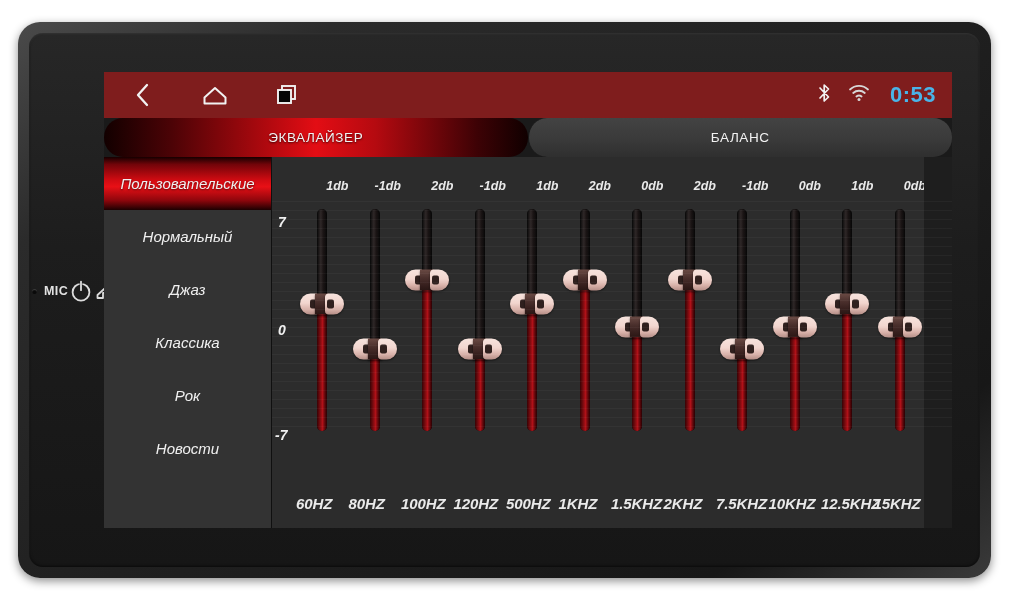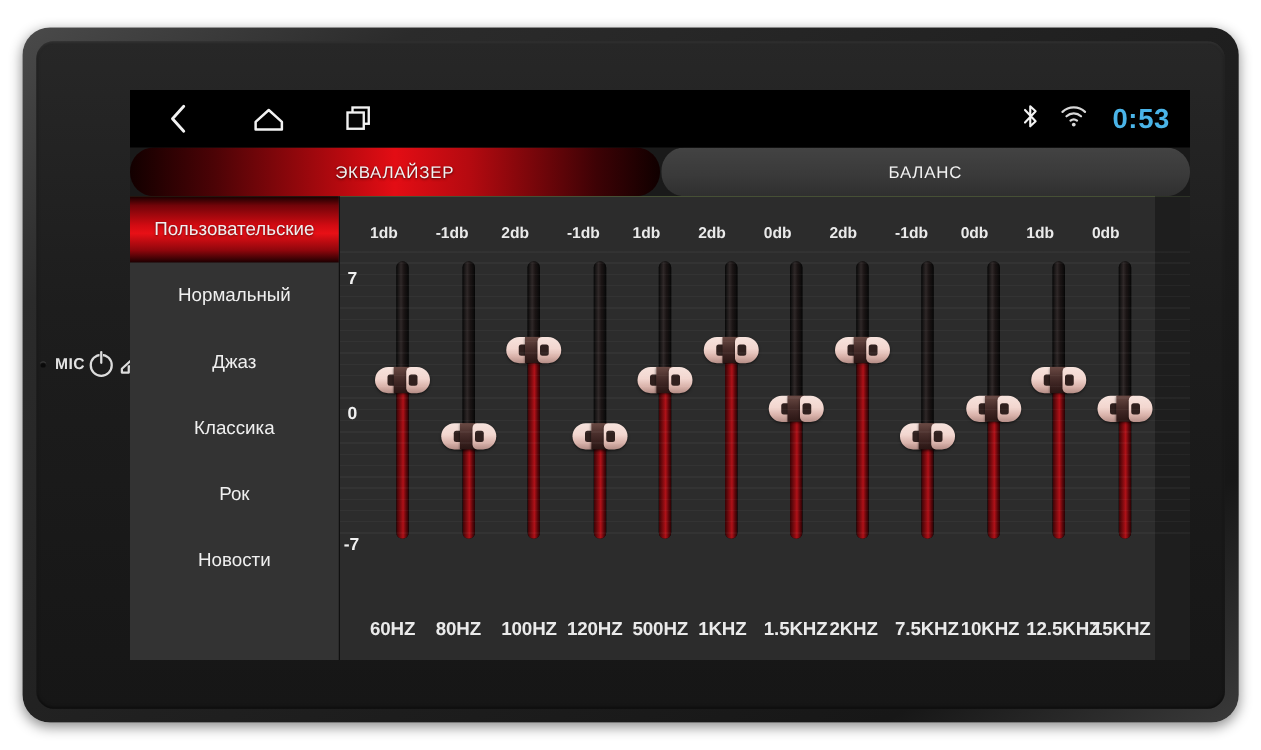--- a/index.html
+++ b/index.html
@@ -62,21 +62,21 @@
     left: 86px; top: 50px;
     width: 848px; height: 456px;
     background: #1a1a1a;
     overflow: hidden;
   }
 
   
   #statusbar {
     position: relative;
     height: 46px;
-    background: #000000;
+    background: #7f1d1d;
     display: flex; align-items: center;
   }
   #navicons { display: flex; align-items: center; padding-left: 24px; gap: 42px; }
   .nav-ico { display: flex; align-items: center; justify-content: center; width: 30px; height: 30px; }
   #sysicons {
     position: absolute; right: 16px; top: 0; height: 46px;
     display: flex; align-items: center; gap: 16px;
   }
   #clock {
     font-size: 22px; font-weight: bold; color: #4ab4e8;
@@ -95,22 +95,23 @@
   }
   .tab.inactive {
     background: linear-gradient(180deg, #434343 0%, #3a3a3a 55%, #2f2f2f 100%);
     border-left: 1px solid #1a1a1a;
   }
 
   
   #eq-body {
     position: relative;
     height: 371px;
-    background: #bef264;
+    background: #15803d;
     display: flex;
+    font-style: italic;
   }
 
   
   #presets {
     width: 168px;
     background: #333333;
     border-right: 1px solid #101010;
     display: flex; flex-direction: column;
     padding-top: 0px;
   }
@@ -159,21 +160,21 @@
     position: absolute; left: 24px; right: 26px; top: 0; bottom: 0;
     display: flex;
   }
   .ch {
     flex: 1;
     position: relative;
     display: flex; flex-direction: column; align-items: center;
   }
   .ch-db {
     position: absolute; top: 22px; left: 0; right: 0;
-    text-align: left;
+    text-align: right;
     font-size: 12.5px; font-weight: bold; color: #eaeaea;
   }
   .ch-hz {
     position: absolute; bottom: 16px; left: 0; right: 0;
     text-align: left;
     font-size: 15px; font-weight: bold; color: #eaeaea;
     letter-spacing: -0.1px;
   }
   .ch-track {
     position: absolute; top: 52px; left: 50%;

